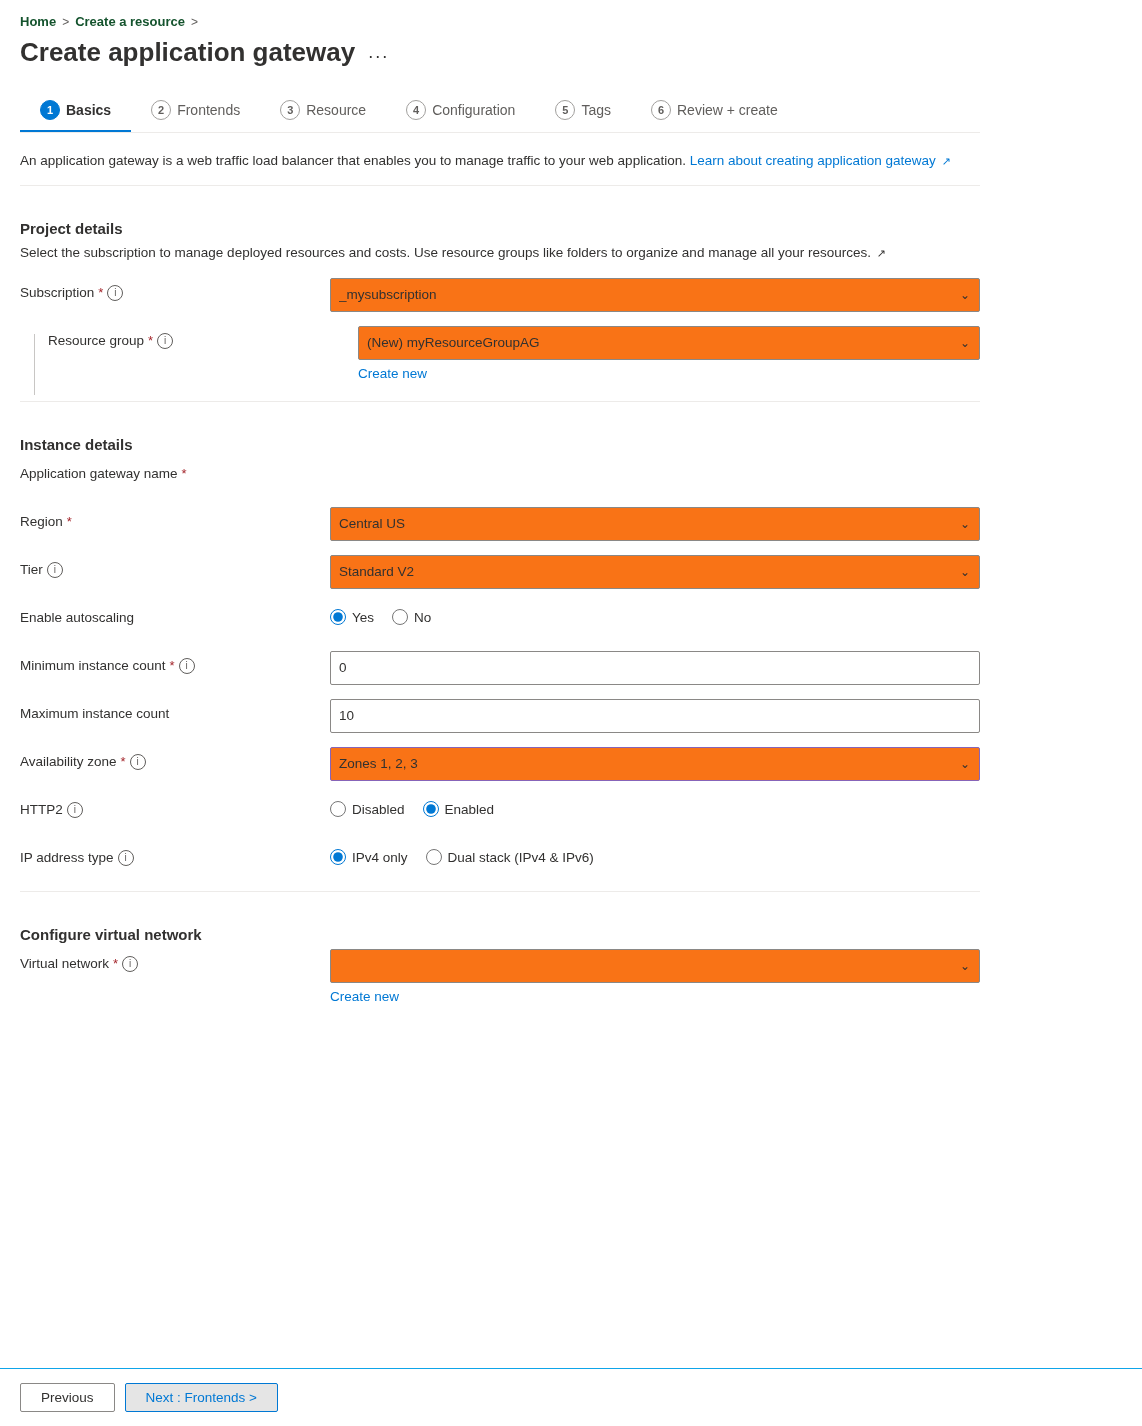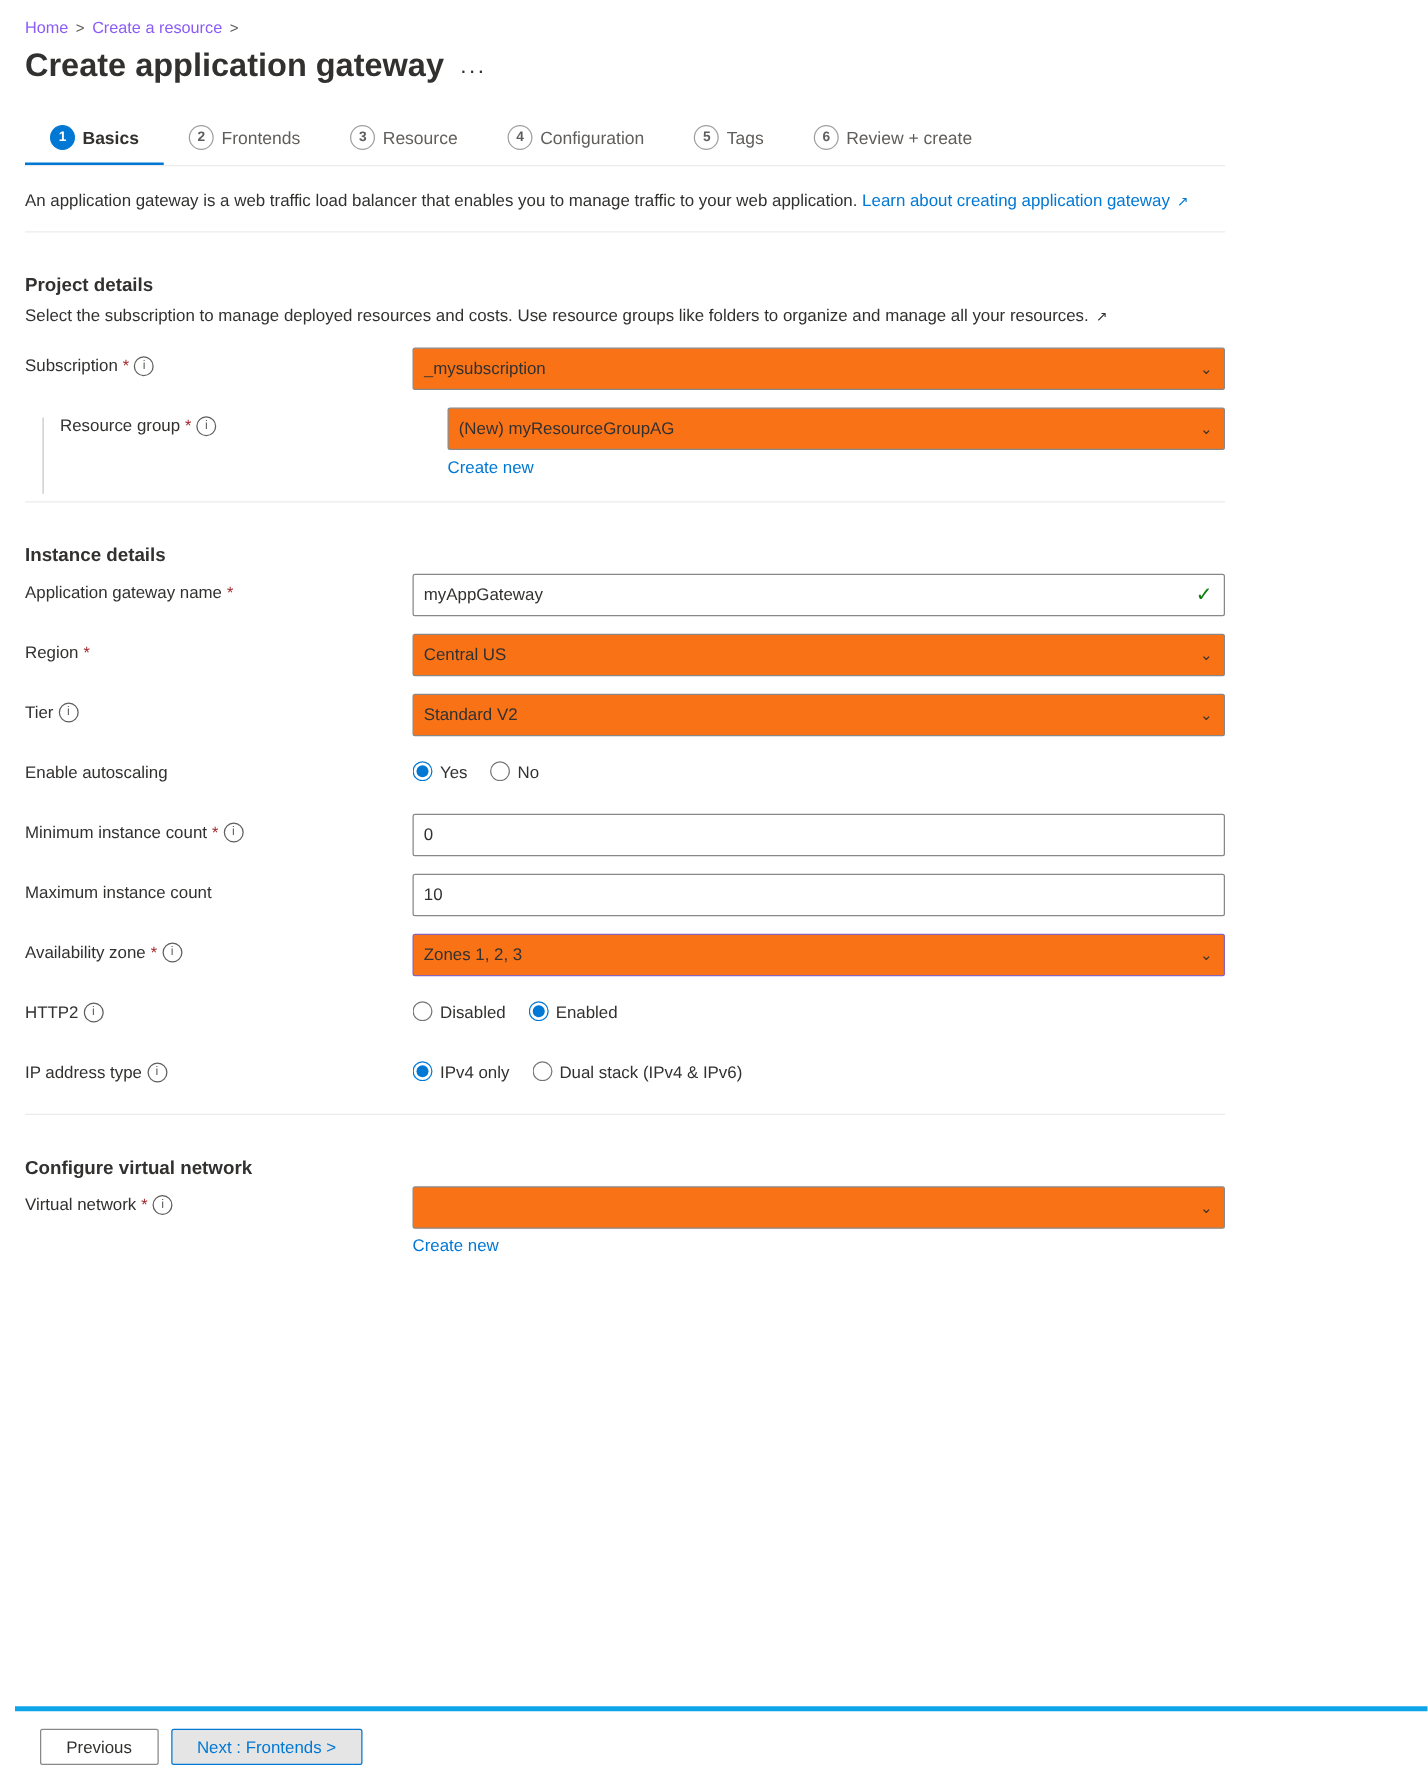--- a/index.html
+++ b/index.html
@@ -17,21 +17,21 @@
     }
     .breadcrumb {
       display: flex;
       align-items: center;
       gap: 6px;
       padding: 14px 0 8px 0;
       font-size: 13px;
       color: #0078d4;
     }
     .breadcrumb span { color: #605e5c; font-size: 12px; }
-    .breadcrumb a { color: #8b5cf6; text-decoration: none; }
+    .breadcrumb a { color: #14532d; text-decoration: none; font-weight: bold; }
     .page-title-row {
       display: flex;
       align-items: center;
       gap: 7px;
       margin-bottom: 24px;
     }
     .page-title {
       font-size: 26px;
       font-weight: 600;
       color: #323130;
@@ -219,24 +219,24 @@
       right: 10px;
       top: 50%;
       transform: translateY(-50%);
     }
     .availability-select {
       border-color: #8764b8;
     }
     .bottom-bar {
       position: fixed;
       bottom: 0;
-      left: 12px;
+      left: 0;
       right: 0;
       background: #fff;
-      border-top: 4px solid #0ea5e9;
+      border-top: 1px solid #0ea5e9;
       padding: 14px 20px;
       display: flex;
       gap: 10px;
     }
     .btn-secondary {
       padding: 6px 20px;
       border: 1px solid #8a8886;
       background: #fff;
       color: #323130;
       font-size: 13.5px;
@@ -370,26 +370,20 @@
   </div>
 
   <div class="form-section section-gap">
     <div class="section-title">Instance details</div>
 
     <div class="form-row">
       <div class="form-label">
         <span>Application gateway name</span>
         <span class="required">*</span>
       </div>
-      <div class="form-control-wrap">
-        <div class="select-wrapper">
-          <input class="form-input" type="text" style="border-color: rgb(138, 136, 134);" value="myAppGateway">
-          <span class="valid-check">✓</span>
-        </div>
-      </div>
     </div>
 
     <div class="form-row">
       <div class="form-label">
         <span>Region</span>
         <span class="required">*</span>
       </div>
       <div class="form-control-wrap">
         <div class="select-wrapper">
           <select class="form-select">

